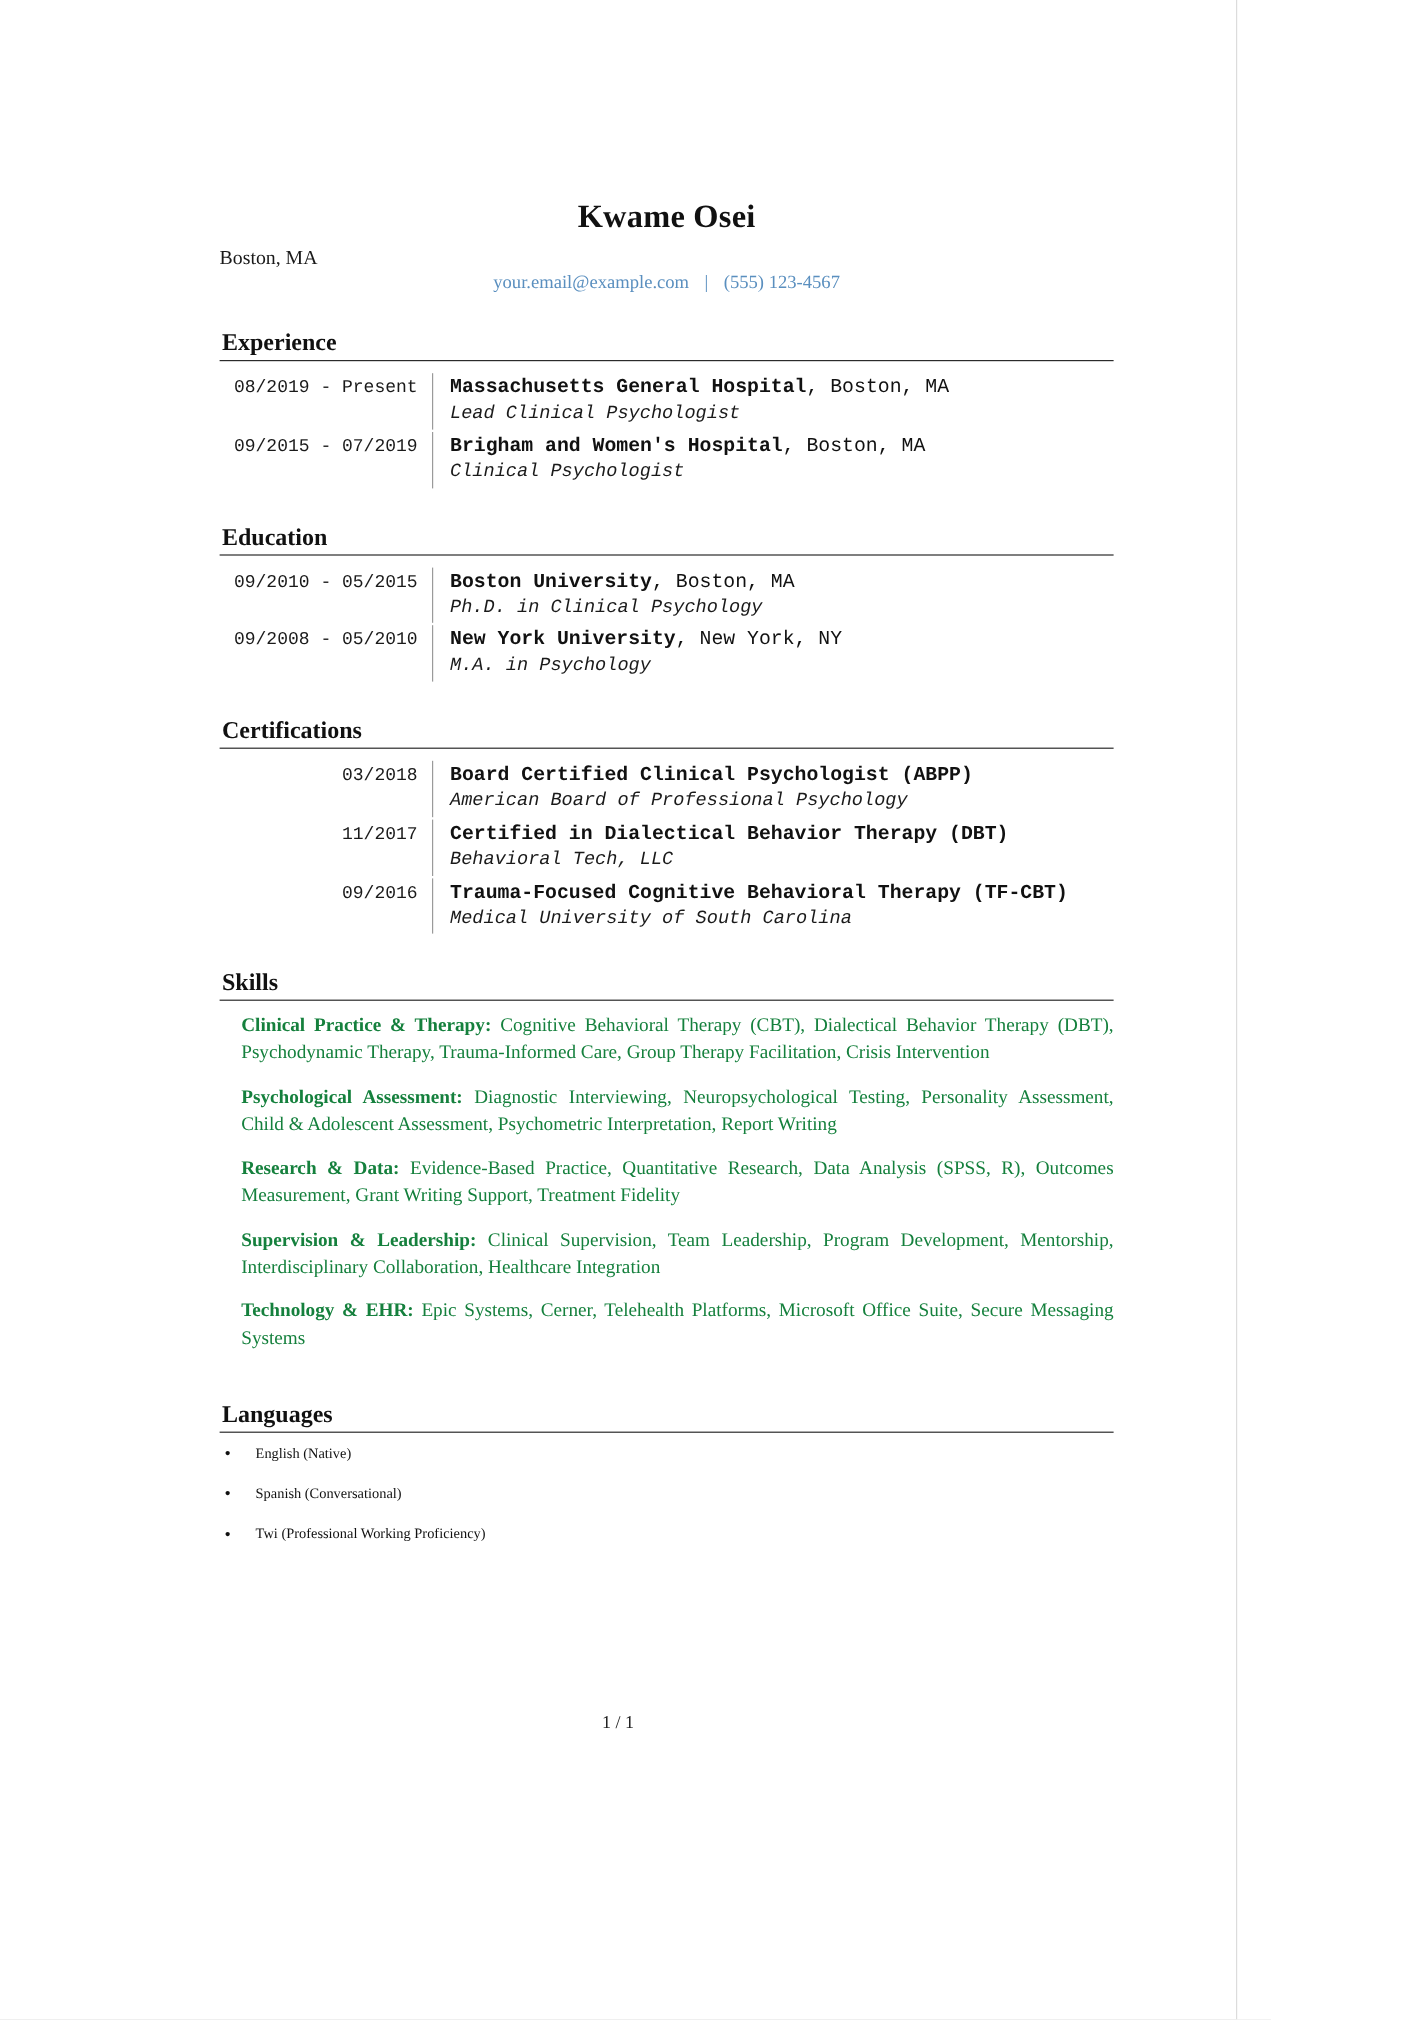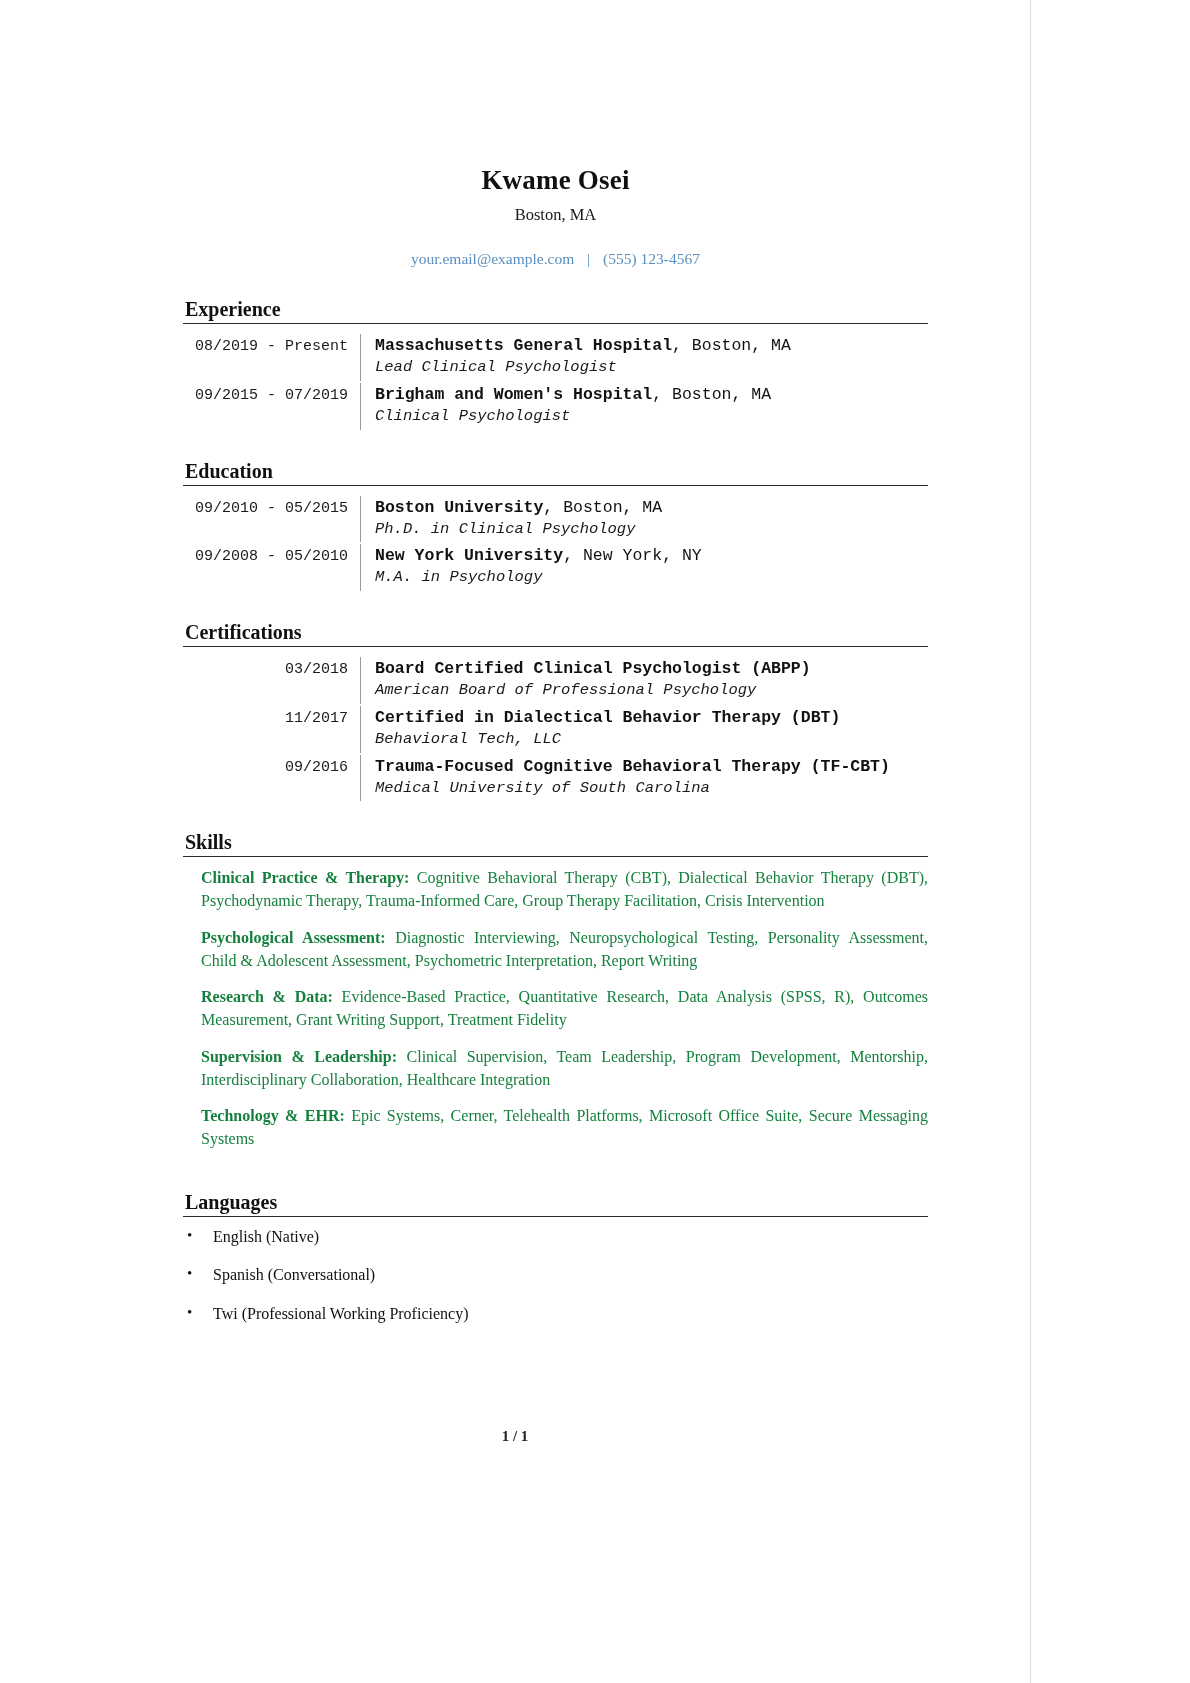--- a/index.html
+++ b/index.html
@@ -38,24 +38,23 @@
   .name {
     text-align: center;
     font-size: 27px;
     font-weight: bold;
     letter-spacing: 0.2px;
     color: #111;
     margin: 0 0 9px 0;
     font-family: "Liberation Serif", serif;
   }
   .location {
-    text-align: center;
     font-size: 16.5px;
     color: #1a1a1a;
-    margin-bottom: 25px;
+    margin-bottom: 2px;
   }
   .contact-line {
     text-align: center;
     font-size: 15.5px;
     color: #4a86b8;
   }
   .contact-line a, .contact-line span.link {
     color: #5a8fbf;
     text-decoration: none;
   }
@@ -148,21 +147,21 @@
     font-weight: bold;
   }
 
   
   .lang-list {
     list-style: none;
     margin: 4px 0 0 0;
     padding: 0;
   }
   .lang-list li {
-    font-size: 16px;
+    font-size: 12px;
     color: #111;
     padding-left: 30px;
     position: relative;
     margin-bottom: 18px;
     line-height: 1.3;
   }
   .lang-list li:before {
     content: "•";
     position: absolute;
     left: 4px;
@@ -173,21 +172,20 @@
 
   
   .footer {
     position: absolute;
     left: 0;
     right: 0;
     top: 1428px;
     text-align: center;
     font-size: 15px;
     color: #222;
-    font-weight: bold;
   }
 </style>
 </head>
 <body>
 
 <div class="page">
   <div class="sheet">
 
     <div class="content">
 

